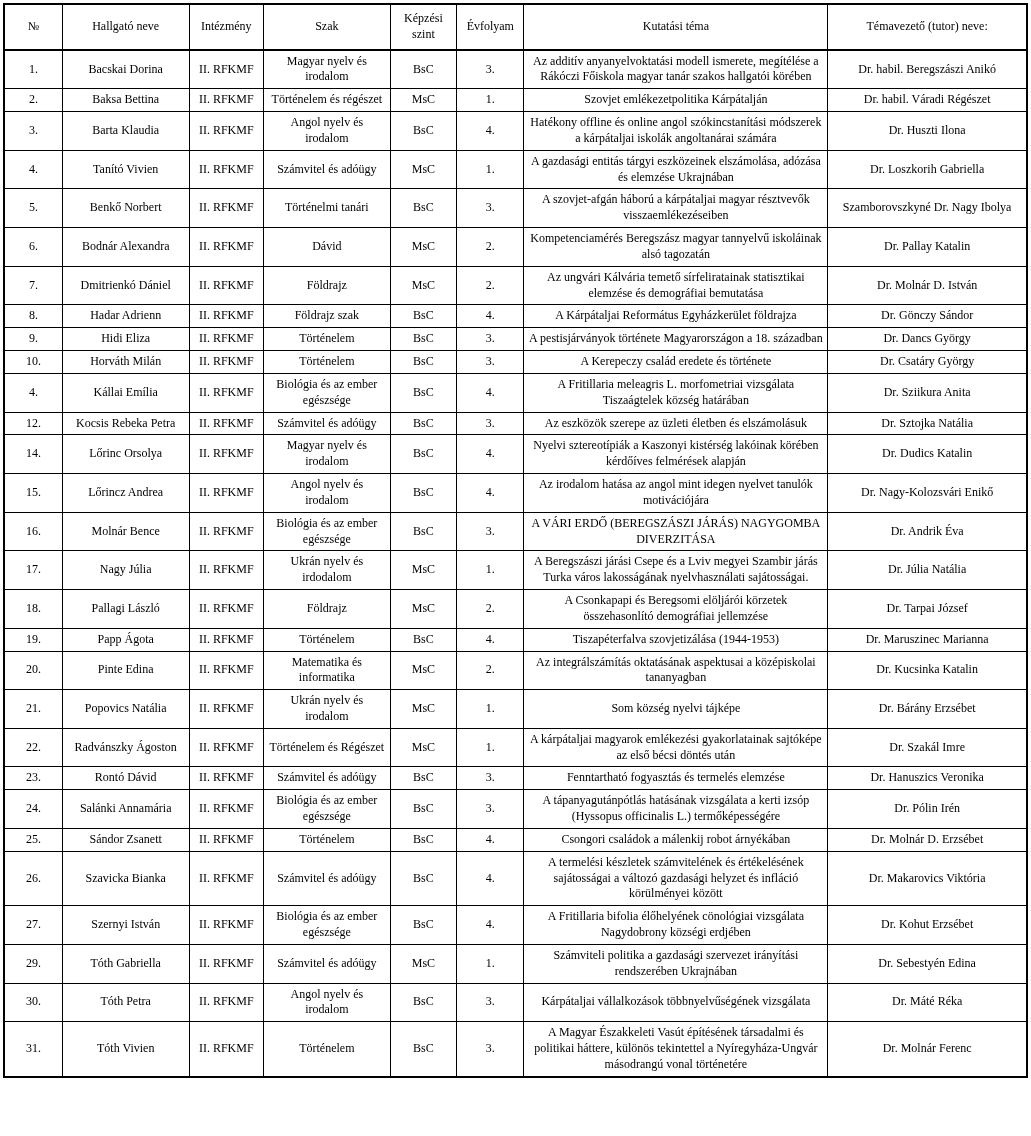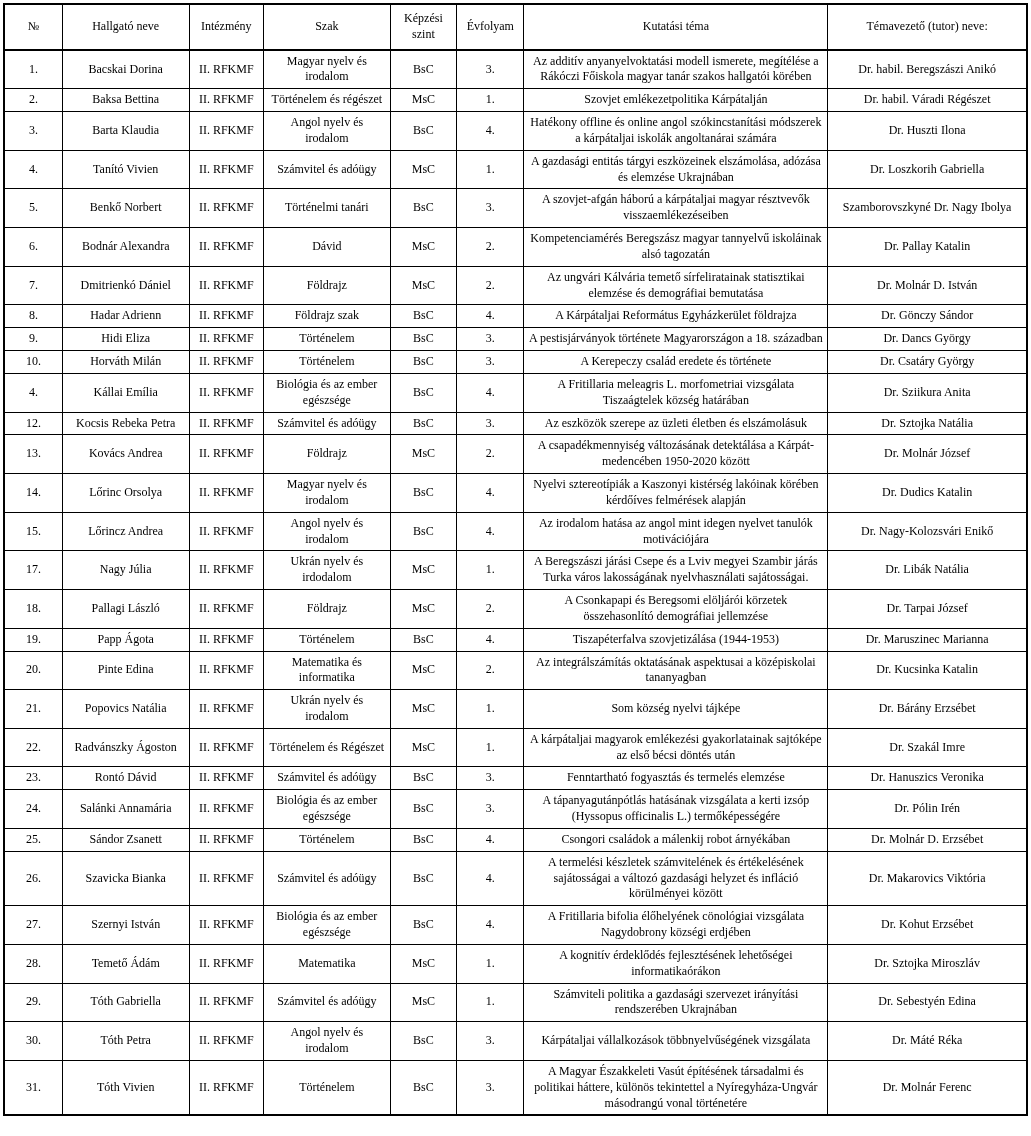--- a/index.html
+++ b/index.html
@@ -188,58 +188,58 @@
           <td>12.</td>
           <td>Kocsis Rebeka Petra</td>
           <td>II. RFKMF</td>
           <td>Számvitel és adóügy</td>
           <td>BsC</td>
           <td>3.</td>
           <td>Az eszközök szerepe az üzleti életben és elszámolásuk</td>
           <td>Dr. Sztojka Natália</td>
         </tr>
         <tr>
-          <td>13.</td>
-          <td>Kovács Andrea</td>
-          <td>II. RFKMF</td>
-          <td>Földrajz</td>
-          <td>MsC</td>
-          <td>2.</td>
-          <td>A csapadékmennyiség változásának detektálása a Kárpát-medencében 1950-2020 között</td>
-          <td>Dr. Molnár József</td>
-        </tr>
-        <tr>
           <td>14.</td>
           <td>Lőrinc Orsolya</td>
           <td>II. RFKMF</td>
           <td>Magyar nyelv és irodalom</td>
           <td>BsC</td>
           <td>4.</td>
           <td>Nyelvi sztereotípiák a Kaszonyi kistérség lakóinak körében kérdőíves felmérések alapján</td>
           <td>Dr. Dudics Katalin</td>
         </tr>
         <tr>
           <td>15.</td>
           <td>Lőrincz Andrea</td>
           <td>II. RFKMF</td>
           <td>Angol nyelv és irodalom</td>
           <td>BsC</td>
           <td>4.</td>
           <td>Az irodalom hatása az angol mint idegen nyelvet tanulók motivációjára</td>
           <td>Dr. Nagy-Kolozsvári Enikő</td>
         </tr>
         <tr>
+          <td>16.</td>
+          <td>Molnár Bence</td>
+          <td>II. RFKMF</td>
+          <td>Biológia és az ember egészsége</td>
+          <td>BsC</td>
+          <td>3.</td>
+          <td>A VÁRI ERDŐ (BEREGSZÁSZI JÁRÁS) NAGYGOMBA DIVERZITÁSA</td>
+          <td>Dr. Andrik Éva</td>
+        </tr>
+        <tr>
           <td>17.</td>
           <td>Nagy Júlia</td>
           <td>II. RFKMF</td>
           <td>Ukrán nyelv és irdodalom</td>
           <td>MsC</td>
           <td>1.</td>
           <td>A Beregszászi járási Csepe és a Lviv megyei Szambir járás Turka város lakosságának nyelvhasználati sajátosságai.</td>
-          <td>Dr. Libák Natália</td>
+          <td>Dr. Júlia Natália</td>
         </tr>
         <tr>
           <td>18.</td>
           <td>Pallagi László</td>
           <td>II. RFKMF</td>
           <td>Földrajz</td>
           <td>MsC</td>
           <td>2.</td>
           <td>A Csonkapapi és Beregsomi elöljárói körzetek összehasonlító demográfiai jellemzése</td>
           <td>Dr. Tarpai József</td>
@@ -326,30 +326,20 @@
         </tr>
         <tr>
           <td>27.</td>
           <td>Szernyi István</td>
           <td>II. RFKMF</td>
           <td>Biológia és az ember egészsége</td>
           <td>BsC</td>
           <td>4.</td>
           <td>A Fritillaria bifolia élőhelyének cönológiai vizsgálata Nagydobrony községi erdjében</td>
           <td>Dr. Kohut Erzsébet</td>
-        </tr>
-        <tr>
-          <td>28.</td>
-          <td>Temető Ádám</td>
-          <td>II. RFKMF</td>
-          <td>Matematika</td>
-          <td>MsC</td>
-          <td>1.</td>
-          <td>A kognitív érdeklődés fejlesztésének lehetőségei informatikaórákon</td>
-          <td>Dr. Sztojka Miroszláv</td>
         </tr>
         <tr>
           <td>29.</td>
           <td>Tóth Gabriella</td>
           <td>II. RFKMF</td>
           <td>Számvitel és adóügy</td>
           <td>MsC</td>
           <td>1.</td>
           <td>Számviteli politika a gazdasági szervezet irányítási rendszerében Ukrajnában</td>
           <td>Dr. Sebestyén Edina</td>

